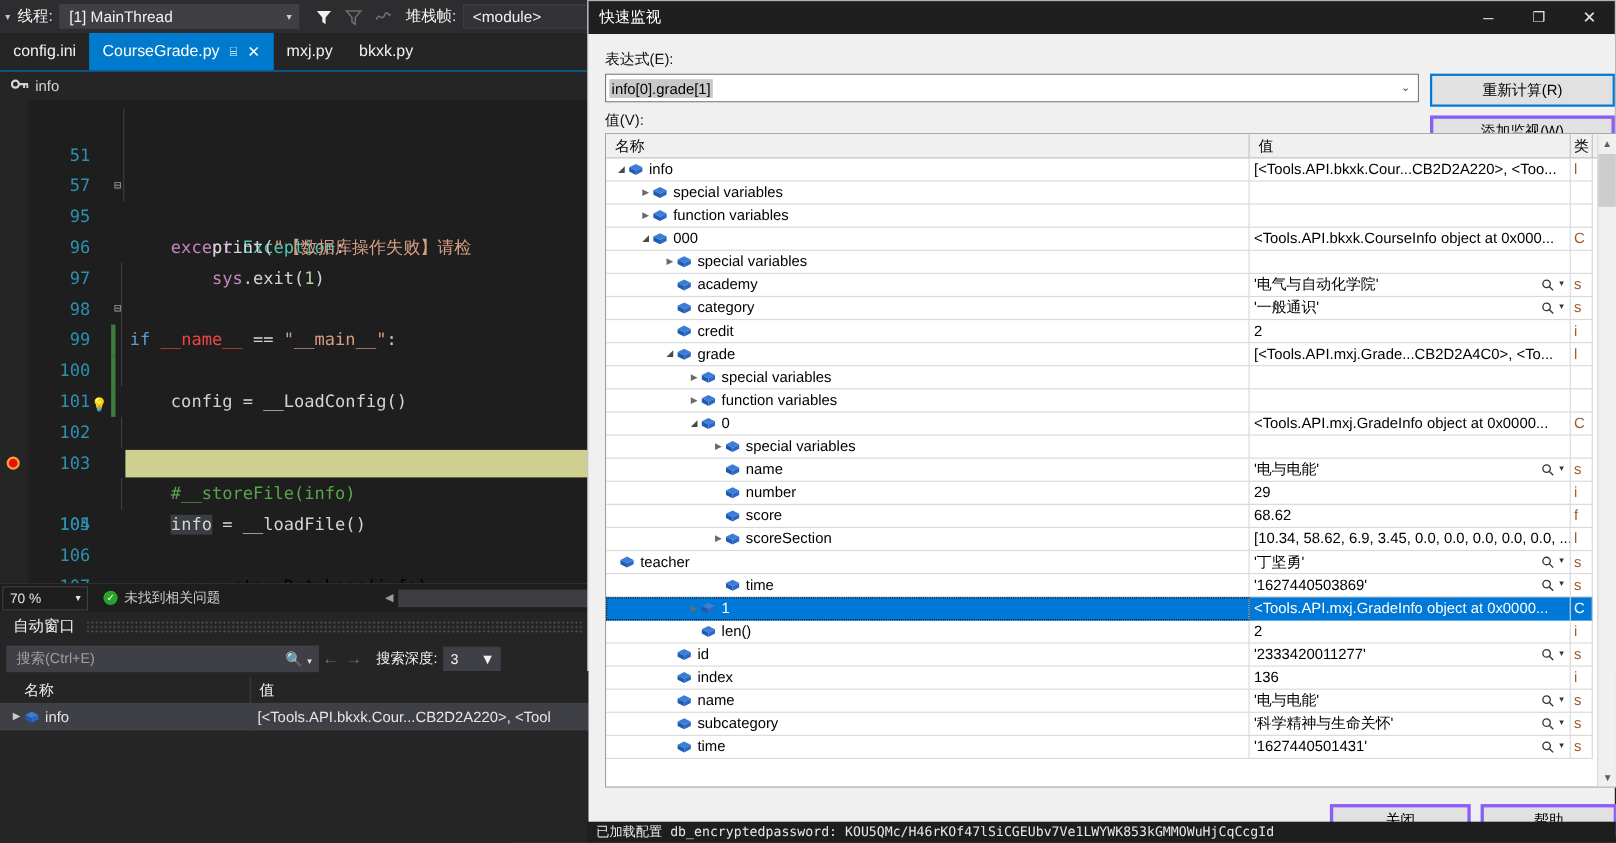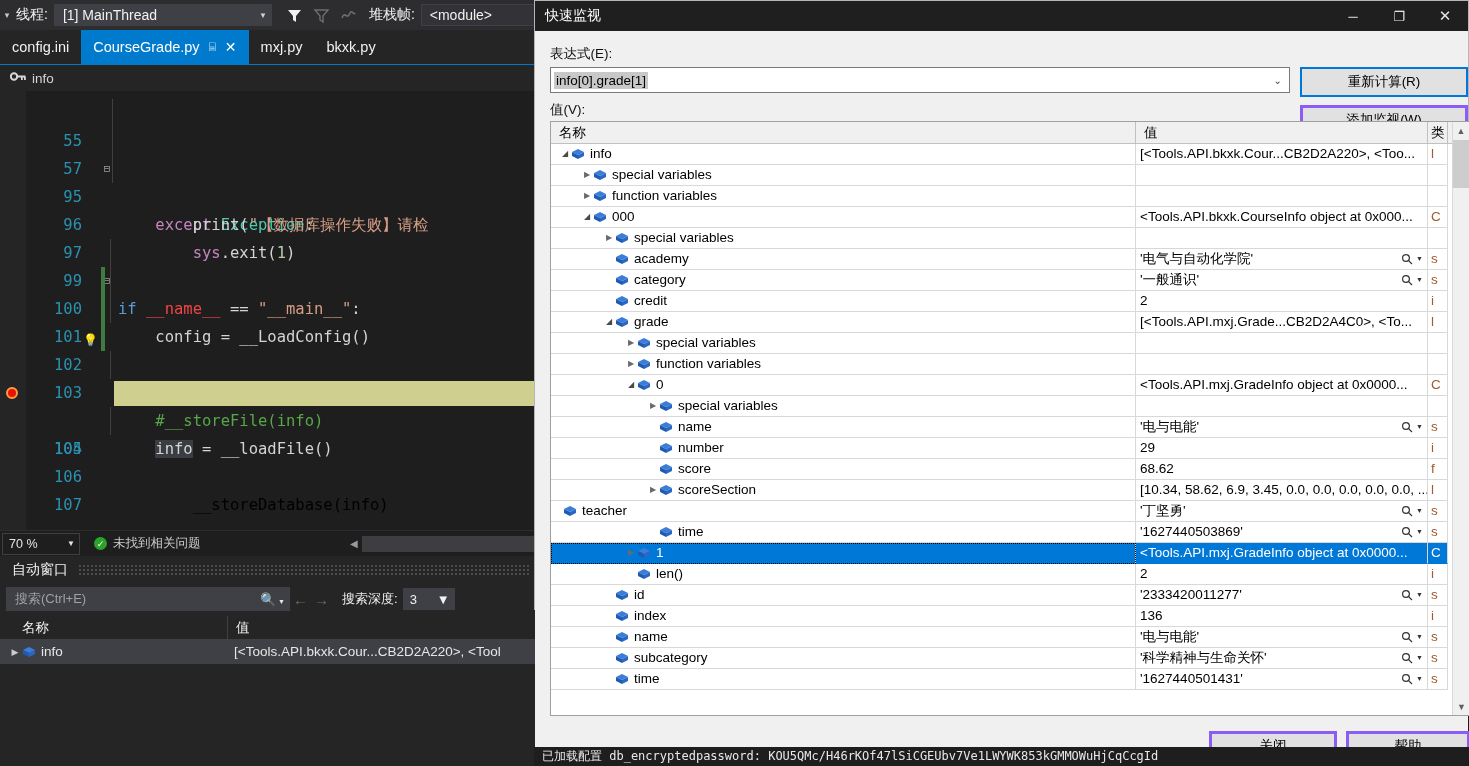--- a/index.html
+++ b/index.html
@@ -324,21 +324,21 @@
     </div>
 
     <div class="editor">
       <div class="glyph-margin"></div>
 
       <div class="code-line" style="height:8px">
         <span class="ln" style="line-height:8px"></span>
       </div>
 
       <div class="code-line">
-        <span class="ln">55</span>
+        <span class="ln">51</span>
         <span class="fold">⊟</span>
         <span class="ind-bar" style="left:112px"></span>
         <span class="ctext" style="left:118px"><span class="tok-kw2">    except </span><span class="tok-cls">Exception</span><span class="tok-pl">:</span></span>
       </div>
 
       <div class="code-line">
         <span class="ln">57</span>
         <span class="ind-bar" style="left:112px"></span>
         <span class="ctext"><span class="tok-pl">        print(</span><span class="tok-str">"【数据库操作失败】请检</span></span>
       </div>
@@ -352,20 +352,24 @@
       <div class="code-line">
         <span class="ln">96</span>
       </div>
 
       <div class="code-line">
         <span class="ln">97</span>
         <span class="fold">⊟</span>
         <span class="ctext"><span class="tok-kw">if </span><span class="tok-var">__name__</span><span class="tok-pl"> == </span><span class="tok-str">"__main__"</span><span class="tok-pl">:</span></span>
       </div>
 
+      <div class="code-line">
+        <span class="ln">98</span>
+        <span class="ind-bar"></span>
+      </div>
 
       <div class="code-line">
         <span class="ln">99</span>
         <span class="ind-bar"></span>
         <span class="ctext"><span class="tok-pl">    config = __LoadConfig()</span></span>
       </div>
 
       <div class="code-line">
         <span class="ln">100</span>
         <span class="chg-bar"></span>

